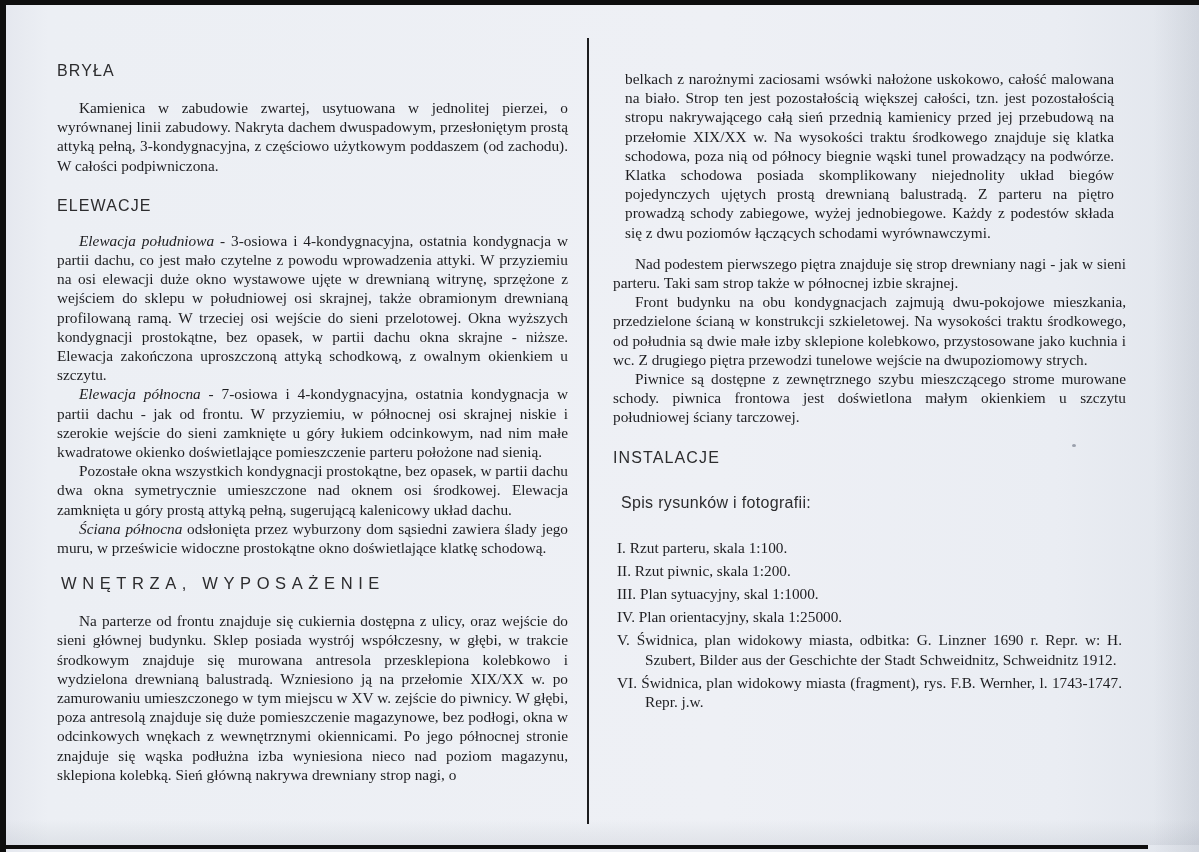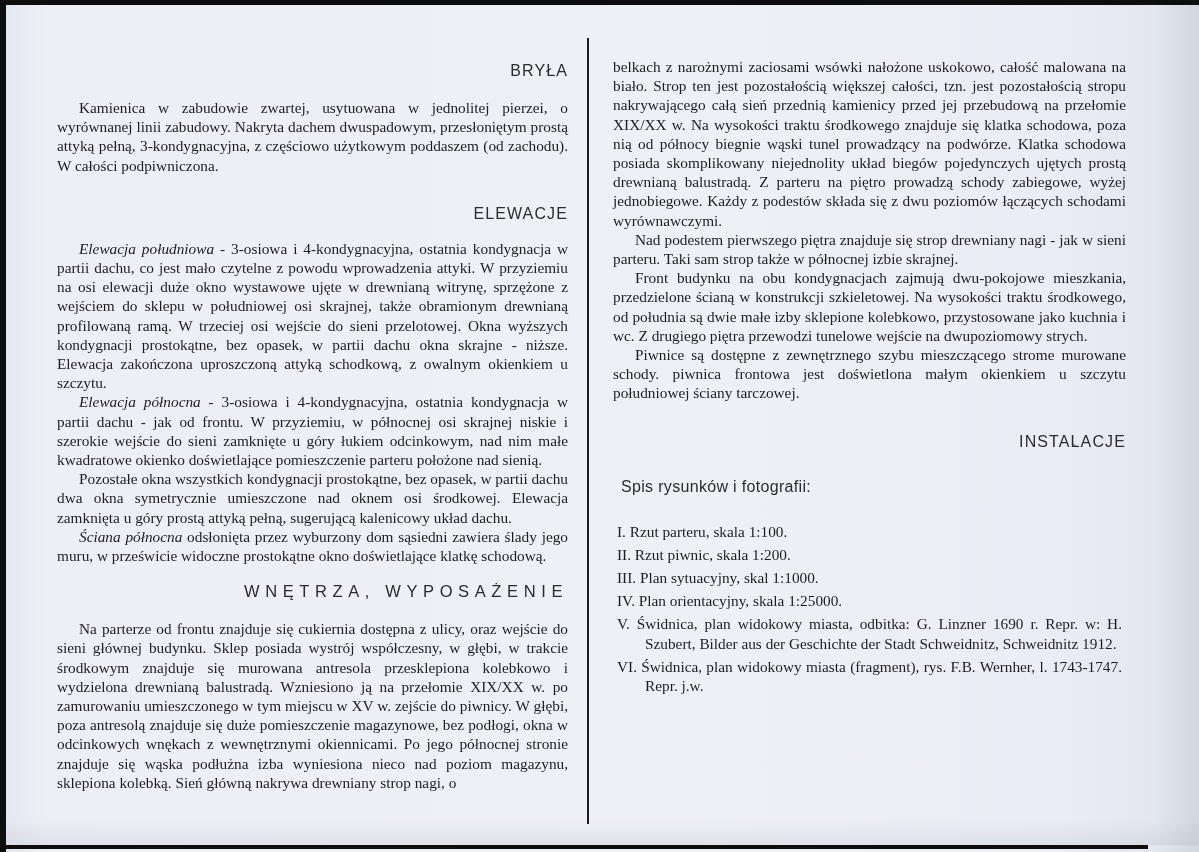--- a/index.html
+++ b/index.html
@@ -36,31 +36,31 @@
     font-size:15.3px;line-height:19.2px;
     text-align:justify;
   }
   .col-left{left:57px;width:511px;}
   .col-right{left:613px;width:513px;}
   .h-sans{
     font-family:"Liberation Sans", sans-serif;
     font-size:16px;line-height:21px;
     letter-spacing:0.07em;
     color:#2c2c2e;
-    text-align:right;
+    text-align:left;
   }
   .h-first{margin:3px 0 17px 0;}
-  .h-mid{margin:28px 0 15px 0;}
+  .h-mid{margin:20px 0 15px 0;}
   .h-spaced{
     margin:16px 0 17px 4px;
     font-size:16.5px;
     letter-spacing:0.34em;
   }
   .para{margin:0;text-indent:22px;}
-  .para-cont{margin:0;text-indent:0;}
+  .para-cont{margin:12px;text-indent:0;}
   .lead-italic{font-style:italic;}
   .list-title{
     font-family:"Liberation Sans", sans-serif;
     font-size:16px;line-height:21px;
     letter-spacing:0.02em;
     color:#2c2c2e;
     margin:24px 0 25px 8px;
     text-align:left;
   }
   .list{margin:0;}
@@ -88,21 +88,21 @@
 
   <div class="divider"></div>
   <div class="speck"></div>
 
   <div class="col col-left">
     <div class="h-sans h-first">BRYŁA</div>
     <p class="para">Kamienica w zabudowie zwartej, usytuowana w jednolitej pierzei, o wyrównanej linii zabudowy. Nakryta dachem dwuspadowym, przesłoniętym prostą attyką pełną, 3-kondygnacyjna, z częściowo użytkowym poddaszem (od zachodu). W całości podpiwniczona.</p>
 
     <div class="h-sans h-mid">ELEWACJE</div>
     <p class="para"><span class="lead-italic">Elewacja południowa</span><span> - 3-osiowa i 4-kondygnacyjna, ostatnia kondygnacja w partii dachu, co jest mało czytelne z powodu wprowadzenia attyki. W przyziemiu na osi elewacji duże okno wystawowe ujęte w drewnianą witrynę, sprzężone z wejściem do sklepu w południowej osi skrajnej, także obramionym drewnianą profilowaną ramą. W trzeciej osi wejście do sieni przelotowej. Okna wyższych kondygnacji prostokątne, bez opasek, w partii dachu okna skrajne - niższe. Elewacja zakończona uproszczoną attyką schodkową, z owalnym okienkiem u szczytu.</span></p>
-    <p class="para"><span class="lead-italic">Elewacja północna</span><span> - 3-osiowa i 4-kondygnacyjna, ostatnia kondygnacja w partii dachu - jak od frontu. W przyziemiu, w północnej osi skrajnej niskie i szerokie wejście do sieni zamknięte u góry łukiem odcinkowym, nad nim małe kwadratowe okienko doświetlające pomieszczenie parteru położone nad sienią.</span></p>
+    <p class="para"><span class="lead-italic">Elewacja północna</span><span> - 7-osiowa i 4-kondygnacyjna, ostatnia kondygnacja w partii dachu - jak od frontu. W przyziemiu, w północnej osi skrajnej niskie i szerokie wejście do sieni zamknięte u góry łukiem odcinkowym, nad nim małe kwadratowe okienko doświetlające pomieszczenie parteru położone nad sienią.</span></p>
     <p class="para">Pozostałe okna wszystkich kondygnacji prostokątne, bez opasek, w partii dachu dwa okna symetrycznie umieszczone nad oknem osi środkowej. Elewacja zamknięta u góry prostą attyką pełną, sugerującą kalenicowy układ dachu.</p>
     <p class="para"><span class="lead-italic">Ściana północna</span><span> odsłonięta przez wyburzony dom sąsiedni zawiera ślady jego muru, w prześwicie widoczne prostokątne okno doświetlające klatkę schodową.</span></p>
 
     <div class="h-sans h-spaced">WNĘTRZA, WYPOSAŻENIE</div>
     <p class="para">Na parterze od frontu znajduje się cukiernia dostępna z ulicy, oraz wejście do sieni głównej budynku. Sklep posiada wystrój współczesny, w głębi, w trakcie środkowym znajduje się murowana antresola przesklepiona kolebkowo i wydzielona drewnianą balustradą. Wzniesiono ją na przełomie XIX/XX w. po zamurowaniu umieszczonego w tym miejscu w XV w. zejście do piwnicy. W głębi, poza antresolą znajduje się duże pomieszczenie magazynowe, bez podłogi, okna w odcinkowych wnękach z wewnętrznymi okiennicami. Po jego północnej stronie znajduje się wąska podłużna izba wyniesiona nieco nad poziom magazynu, sklepiona kolebką. Sień główną nakrywa drewniany strop nagi, o</p>
   </div>
 
   <div class="col col-right">
     <p class="para-cont">belkach z narożnymi zaciosami wsówki nałożone uskokowo, całość malowana na biało. Strop ten jest pozostałością większej całości, tzn. jest pozostałością stropu nakrywającego całą sień przednią kamienicy przed jej przebudową na przełomie XIX/XX w. Na wysokości traktu środkowego znajduje się klatka schodowa, poza nią od północy biegnie wąski tunel prowadzący na podwórze. Klatka schodowa posiada skomplikowany niejednolity układ biegów pojedynczych ujętych prostą drewnianą balustradą. Z parteru na piętro prowadzą schody zabiegowe, wyżej jednobiegowe. Każdy z podestów składa się z dwu poziomów łączących schodami wyrównawczymi.</p>
     <p class="para">Nad podestem pierwszego piętra znajduje się strop drewniany nagi - jak w sieni parteru. Taki sam strop także w północnej izbie skrajnej.</p>

